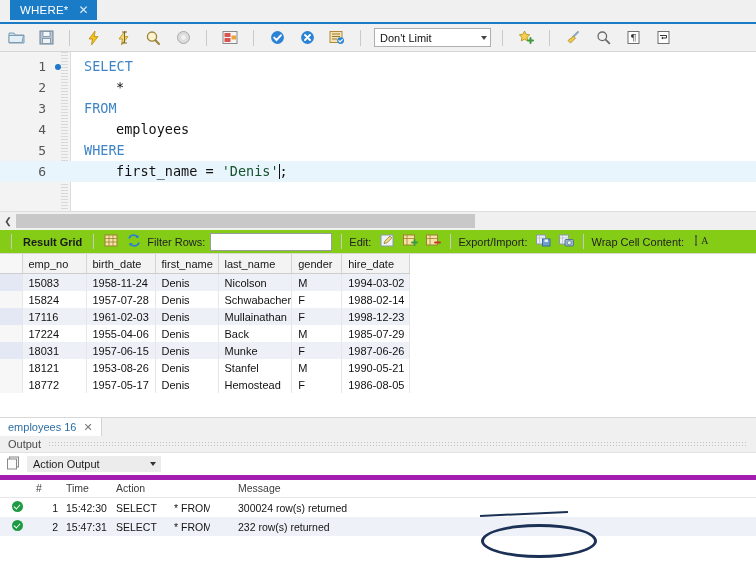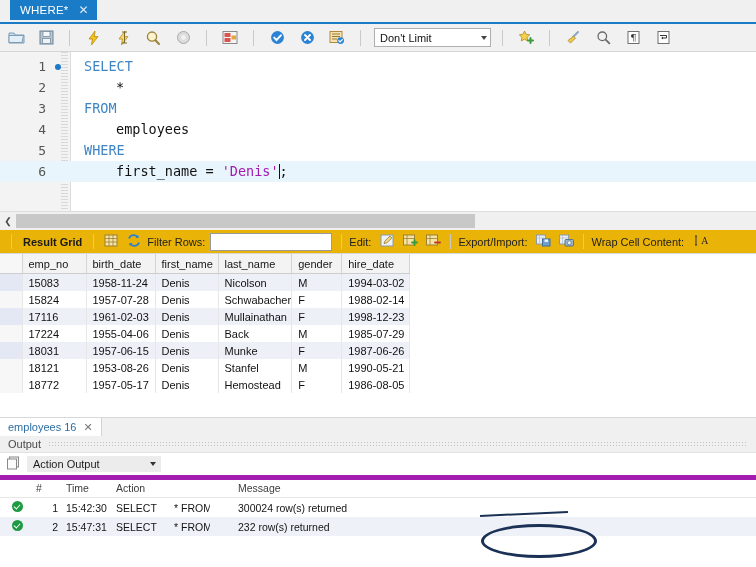--- a/index.html
+++ b/index.html
@@ -145,21 +145,21 @@
     align-items: center;
     justify-content: center;
   }
   .lmark .dot {
     width: 6px; height: 6px;
     border-radius: 50%;
     background: #1e78c8;
   }
   .ltext { padding-left: 14px; white-space: pre; }
   .kw  { color: #3f85c6; }
-  .str { color: #a21caf; }
+  .str { color: #14532d; }
   .plain { color: #111111; }
   .caret {
     display: inline-block;
     width: 1px;
     height: 15px;
     background: #111;
     vertical-align: -3px;
   }
 
   
@@ -187,21 +187,21 @@
     position: absolute;
     left: 0; top: 0;
     width: 62%;
     height: 14px;
     background: #c8c8c8;
   }
 
   
   .gridbar {
     height: 23px;
-    background: #eab308;
+    background: #84cc16;
     border-bottom: 1px solid #d8d8d8;
     display: flex;
     align-items: center;
     padding-left: 6px;
     font-size: 11px;
   }
   .gb-label { font-weight: bold; color: #1a1a1a; margin: 0 6px; }
   .gb-plain { color: #222; margin: 0 5px 0 2px; }
   .gb-sep { width: 1px; height: 15px; background: #c8c8c8; margin: 0 5px; }
   .filter-input {

